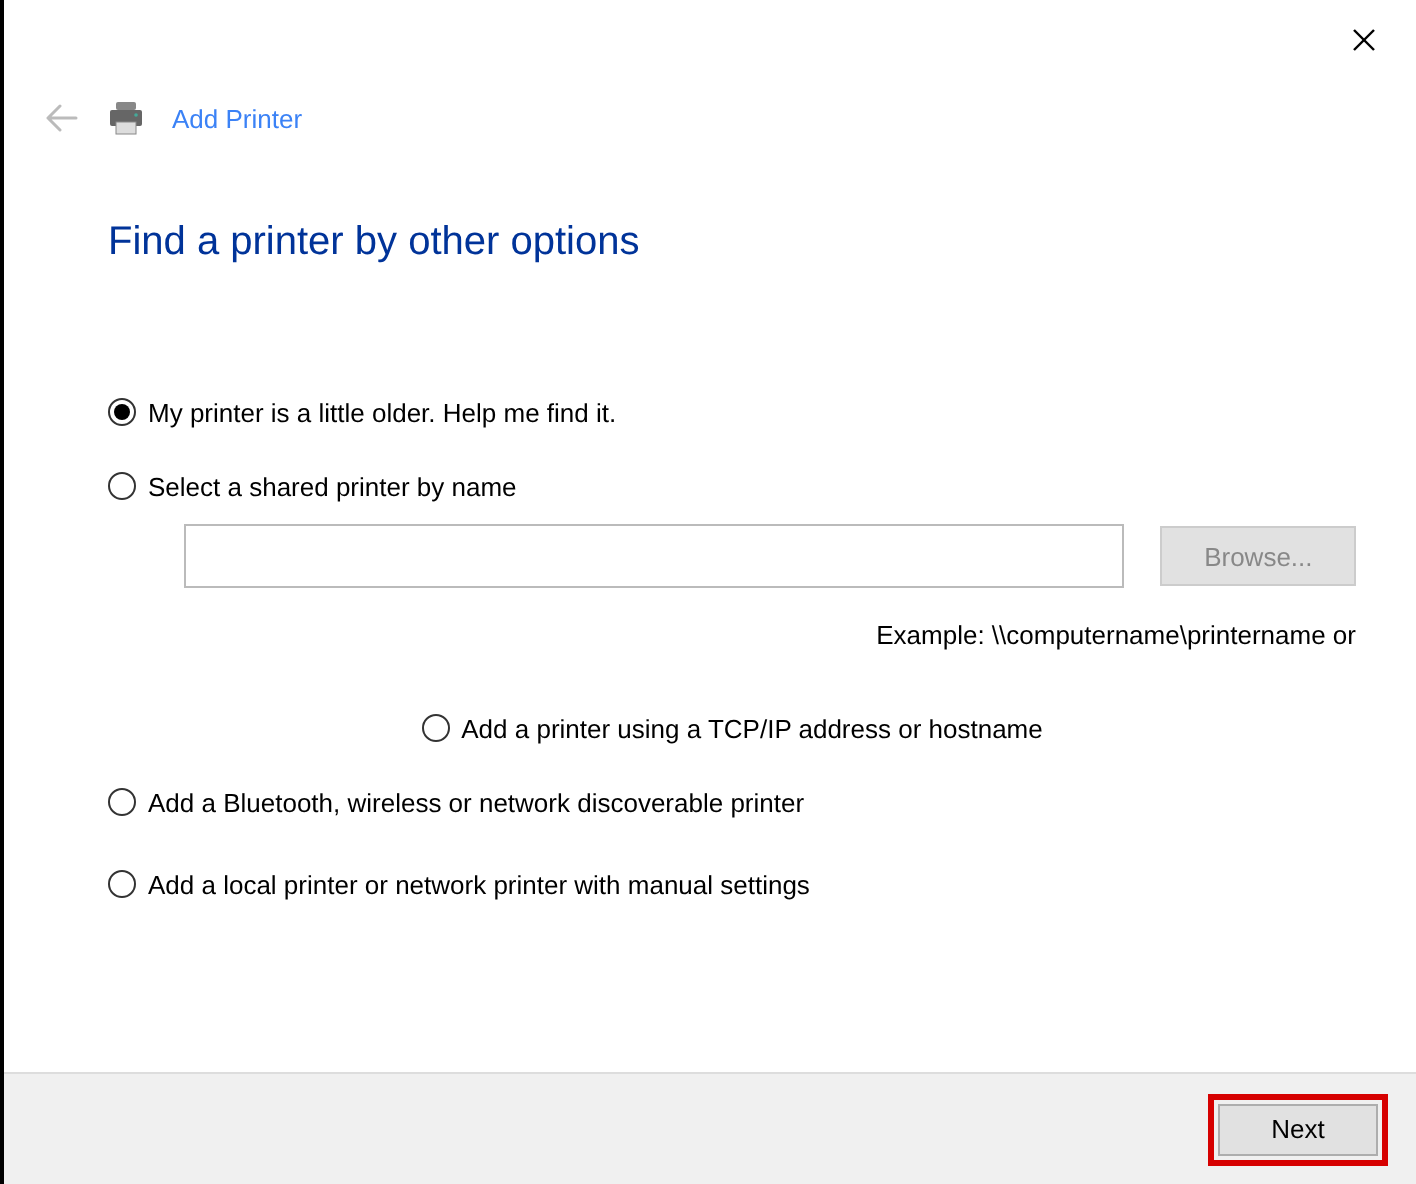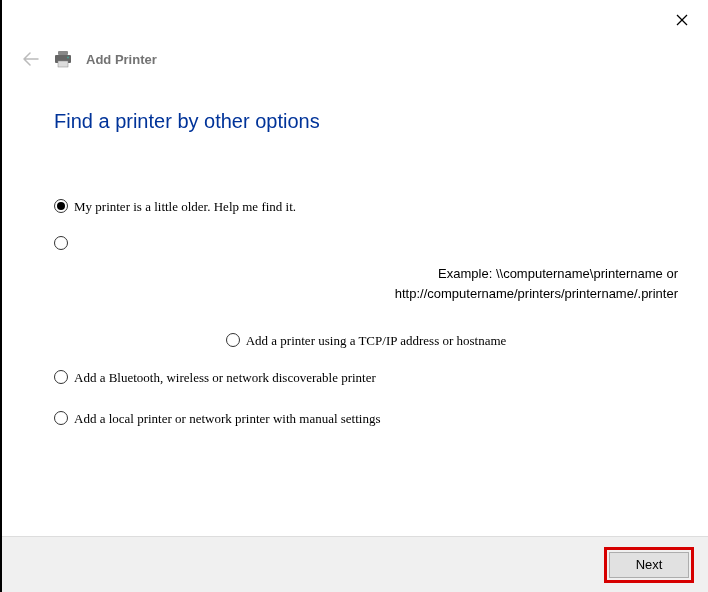--- a/index.html
+++ b/index.html
@@ -42,42 +42,40 @@
       justify-content: center;
       color: #999;
     }
     .back-arrow svg { width: 16px; height: 14px; }
     .printer-icon {
       width: 18px;
       height: 18px;
     }
     .header-title {
       font-size: 13px;
-      color: #737373;
-      font-weight: bold;
+      color: #3b82f6;
     }
     .main-title {
       position: absolute;
       top: 110px;
       left: 52px;
       font-size: 20px;
       font-weight: 400;
       color: #003399;
     }
     .options {
       position: absolute;
       top: 198px;
       left: 52px;
       right: 30px;
     }
     .option-row {
       display: flex;
       align-items: flex-start;
       margin-bottom: 20px;
-      font-family: Liberation Serif, serif;
     }
     .radio {
       width: 14px;
       height: 14px;
       border: 1px solid #333;
       border-radius: 50%;
       margin-right: 6px;
       margin-top: 1px;
       flex-shrink: 0;
       display: flex;
@@ -187,26 +185,30 @@
 
 <div class="options">
 
   <div class="option-row">
     <div class="radio selected"></div>
     <div class="option-label">My printer is a little older. Help me find it.</div>
   </div>
 
   <div class="option-row" style="margin-bottom:4px;">
     <div class="radio"></div>
+    <div class="option-label">Select a shared printer by name</div>
   </div>
 
   <div class="shared-sub">
+    <div class="shared-input-row">
+      <input type="text" class="shared-input" style="">
+      <button class="browse-btn" disabled="">Browse...</button>
+    </div>
     <div class="example">
       <div>Example: \\computername\printername or</div>
-      <div>http://computername/printers/printername/.printer</div>
     </div>
   </div>
 
   <div class="option-row option-tcpip">
     <div class="radio"></div>
     <div class="option-label">Add a printer using a TCP/IP address or hostname</div>
   </div>
 
   <div class="option-row option-bt">
     <div class="radio"></div>

